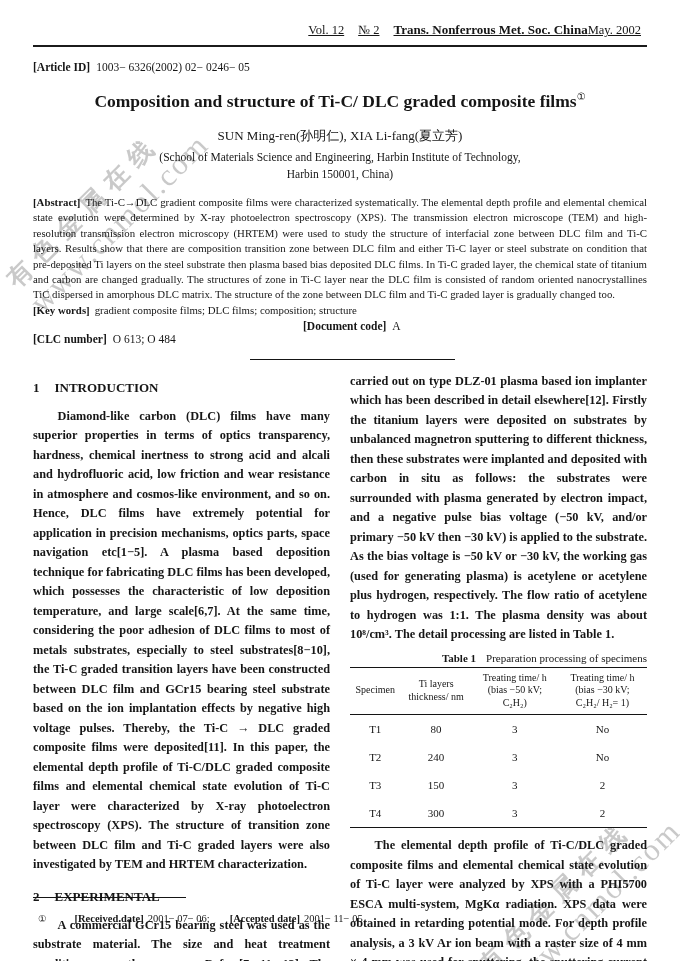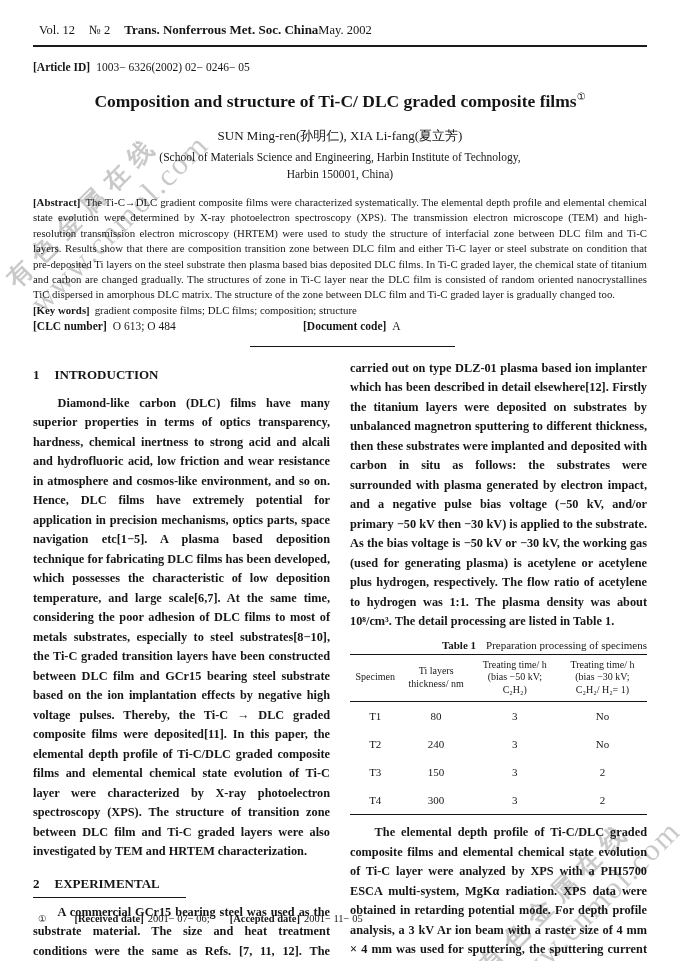--- a/index.html
+++ b/index.html
@@ -24,42 +24,43 @@
     pointer-events:none;
     line-height:1.25;
   }
   .wm .cn{display:block;font-size:25px;letter-spacing:9px;font-weight:bold;}
   .wm .url{display:block;font-size:31px;letter-spacing:2px;}
   .wm1{left:0px;top:272px;}
   .wm2{left:472px;top:958px;}
   
   .content{position:absolute;inset:0;padding:22px 33px 0;z-index:1;box-sizing:border-box;}
   .journal-header{
-    display:flex;justify-content:flex-start;align-items:baseline;
+    display:flex;justify-content:flex-end;align-items:baseline;
     font-size:12.5px;
     padding:0 6px 7px 6px;
     border-bottom:2px solid #1b1b1b;
+    text-decoration:underline;
   }
   .journal-header .vol span{margin-right:14px;}
   .journal-header .jname{font-weight:bold;font-size:13px;}
   .article-id{margin-top:14px;font-size:11.5px;}
   .article-id b{margin-right:6px;}
   .paper-title{
     margin:18px 0 0;text-align:center;
     font-size:17.5px;font-weight:bold;
   }
   .paper-title sup{font-size:10px;font-weight:normal;}
   .authors{margin-top:15px;text-align:center;font-size:13px;}
   .affiliation{margin-top:4px;text-align:center;font-size:11.5px;line-height:16.5px;}
   .abstract{margin:13px 0 0;font-size:10.8px;line-height:15.4px;text-align:justify;}
   .abstract b{margin-right:5px;}
   .keywords{margin:1px 0 0;font-size:10.8px;}
   .keywords b{margin-right:5px;}
   .clc-row{margin-top:4px;font-size:11.5px;display:flex;}
-  .clc-row .clc{width:270px;}
+  .clc-row .clc{width:270px;margin-top:13px;}
   .clc-row b{margin-right:6px;}
   .mid-rule{width:205px;border:0;border-top:1.6px solid #151515;margin:14px auto 0;transform:translateX(12px);}
   
   .columns{display:flex;gap:20px;margin-top:12px;}
   .col{width:297px;}
   .sec-heading{font-size:13px;font-weight:bold;margin:8px 0 11px;}
   .sec-heading .num{margin-right:15px;}
   .body-par{
     margin:0;font-size:12.3px;line-height:19.5px;
     text-align:justify;text-indent:2em;font-weight:bold;

